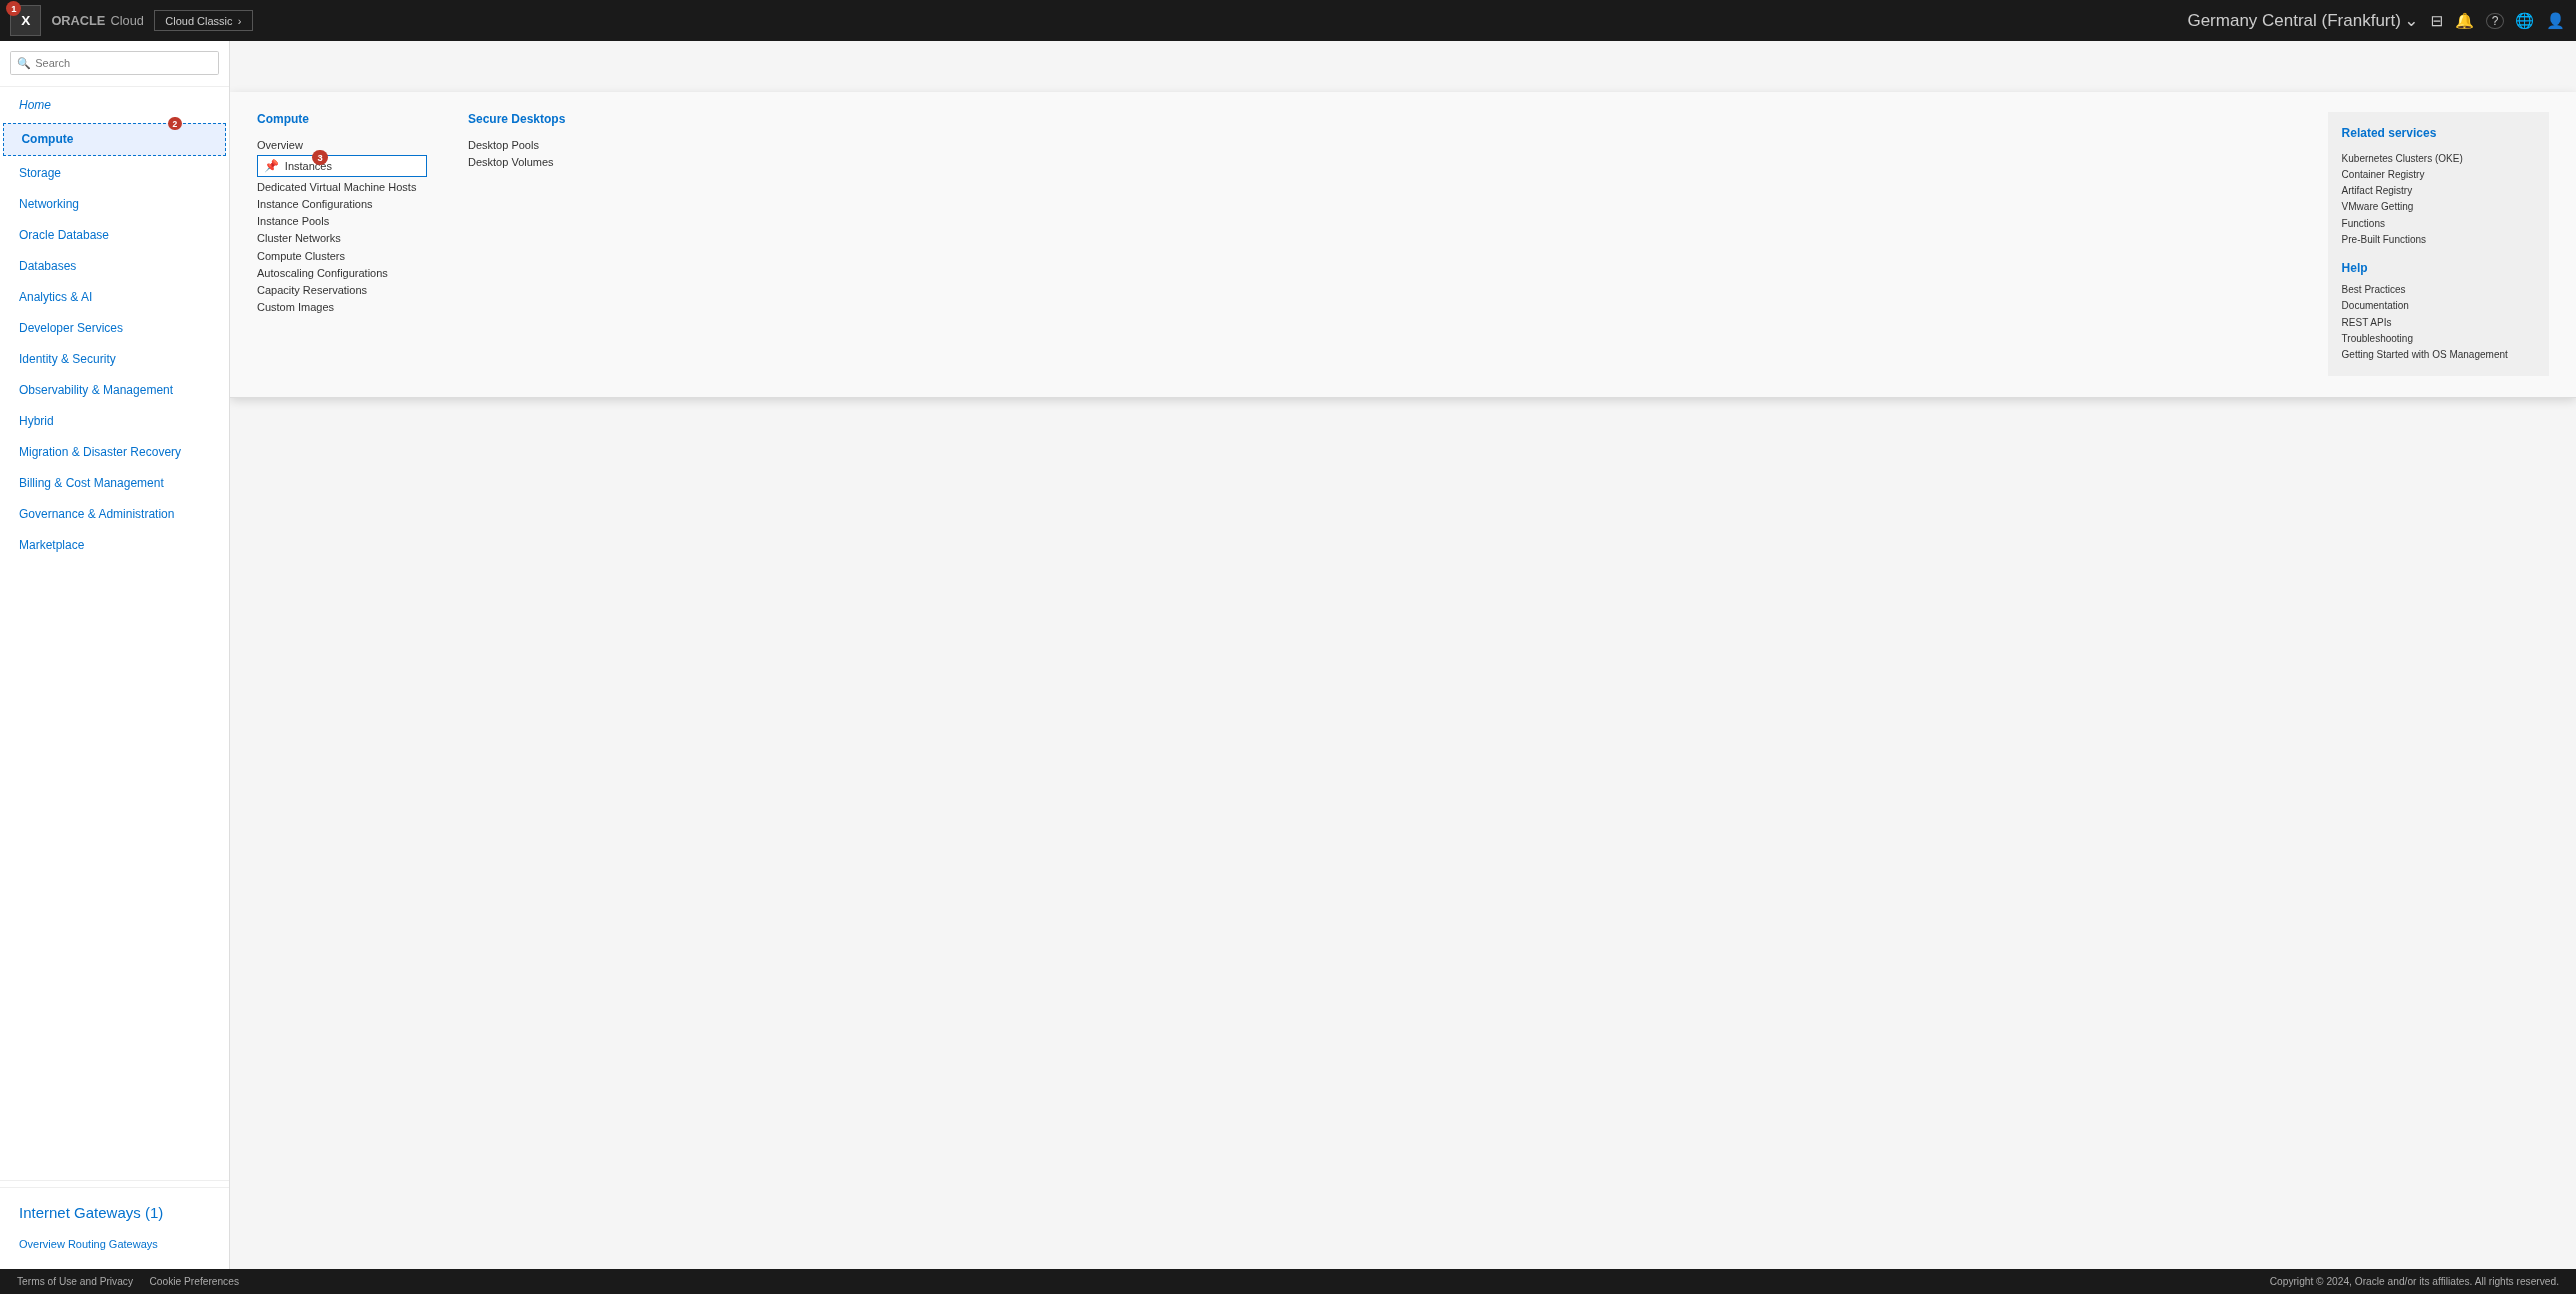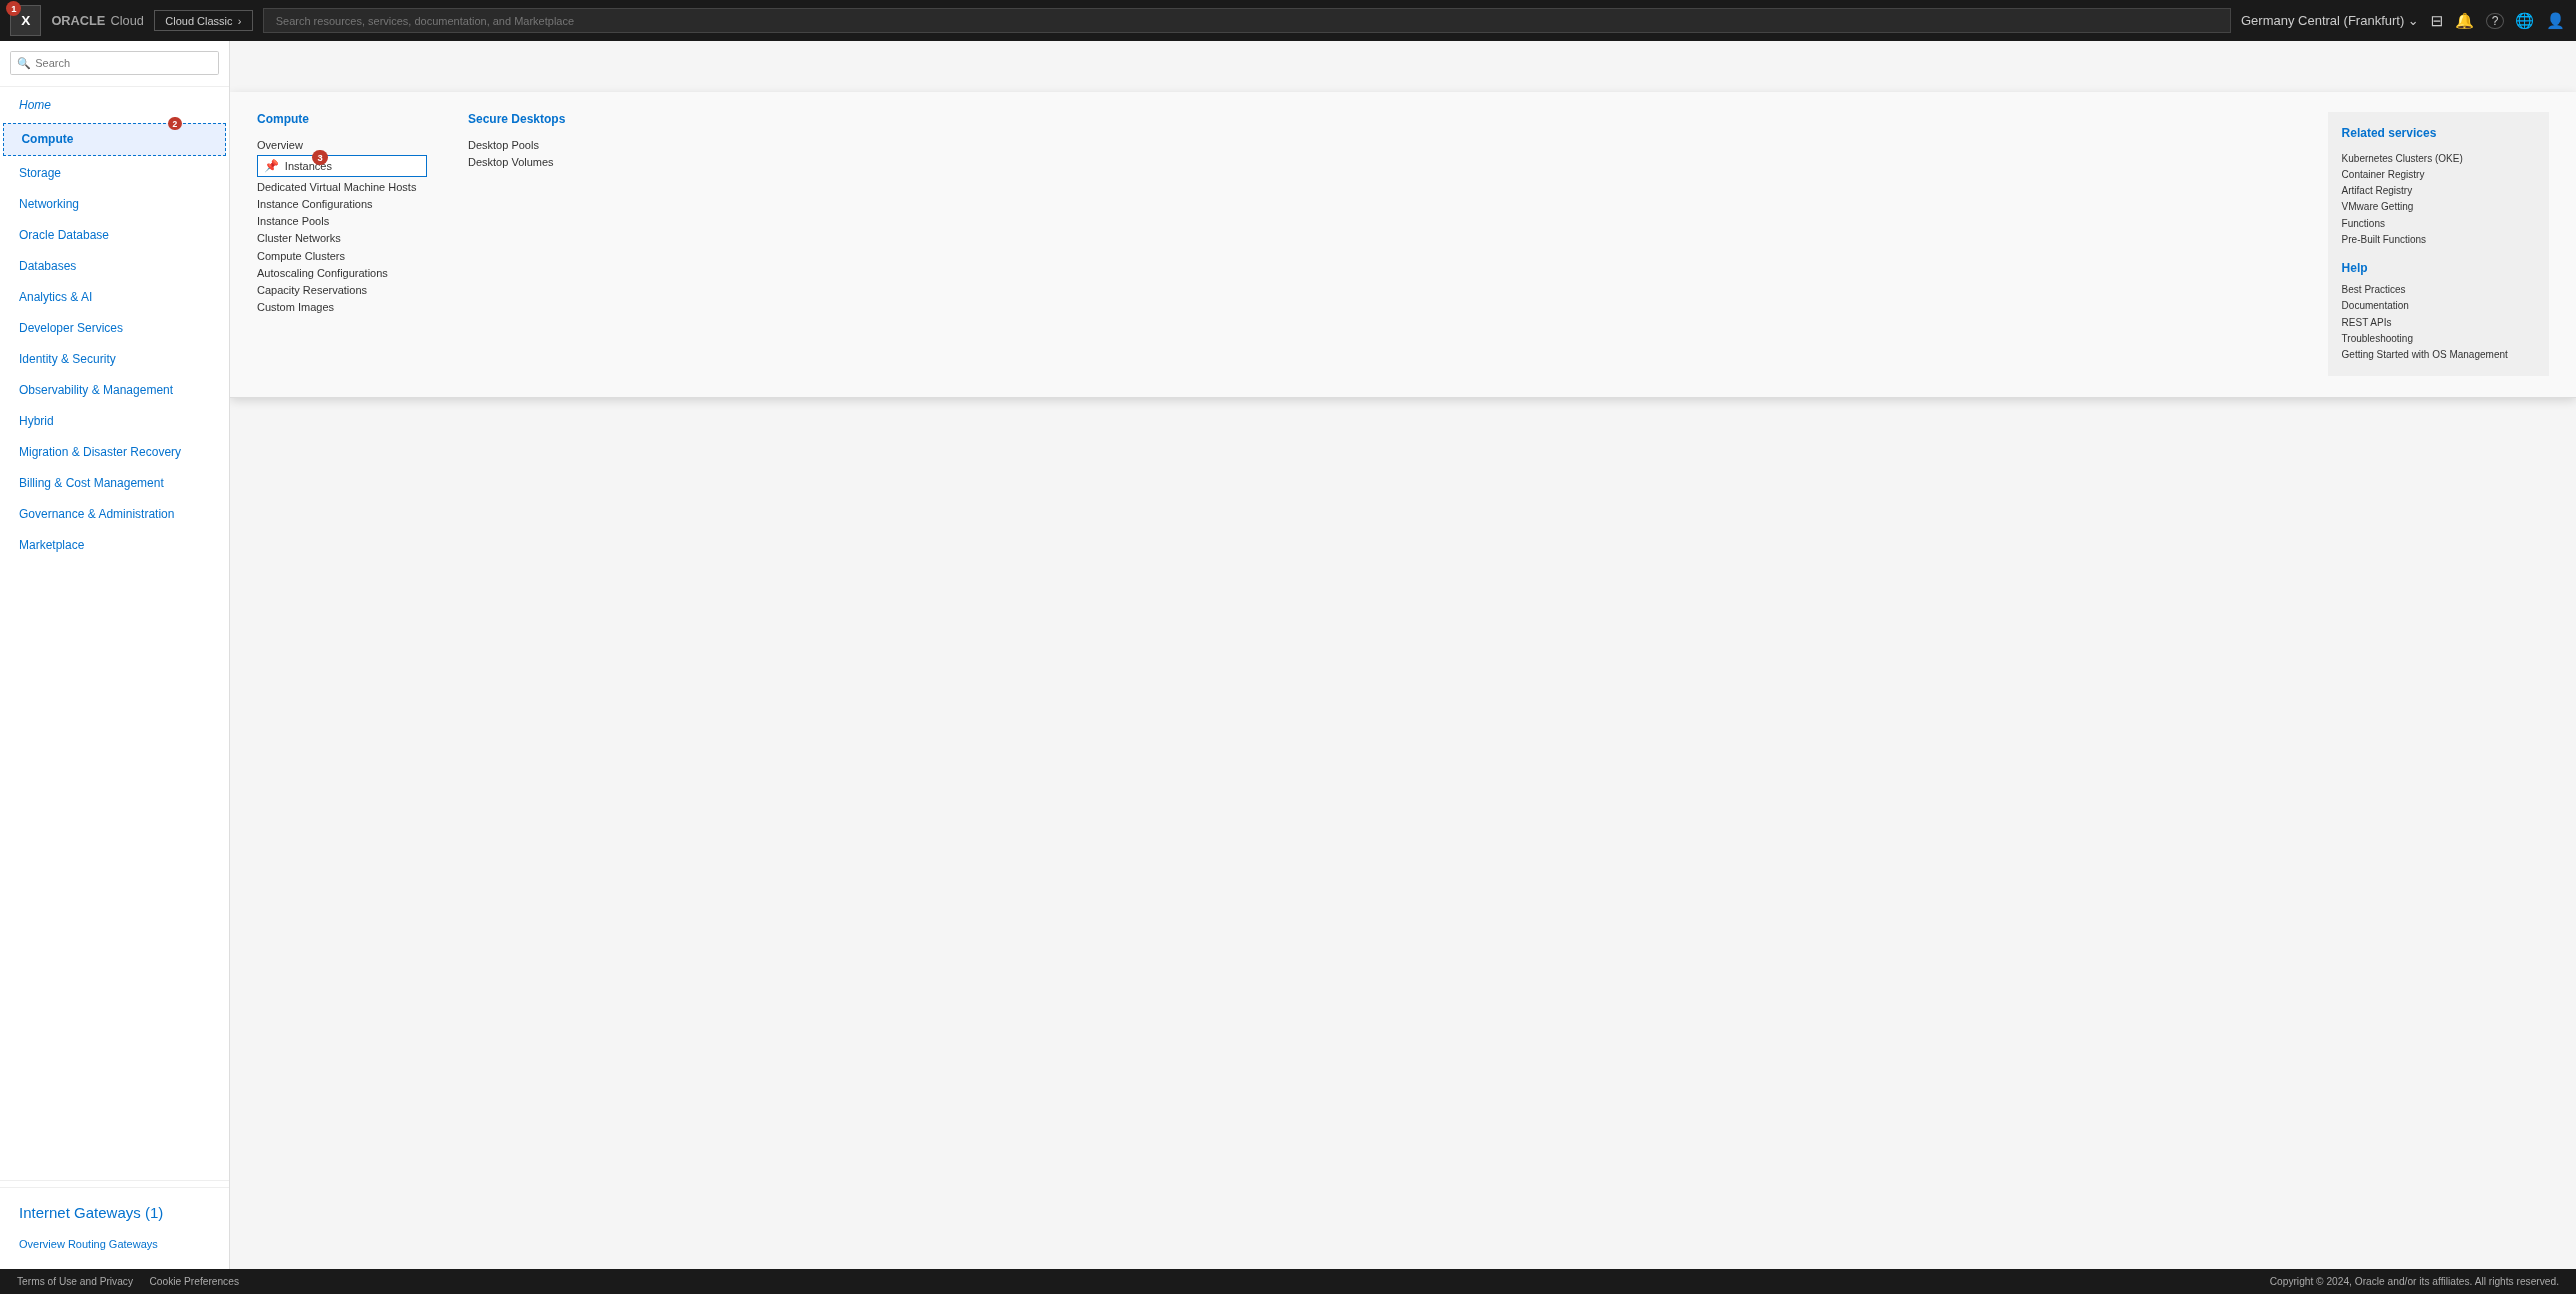--- a/index.html
+++ b/index.html
@@ -26,21 +26,21 @@
     .cloud-classic-btn {
       background: transparent; border: 0.9px solid #555; color: #ccc;
       padding: 3.4px 10.2px; cursor: pointer; font-size: 11px; white-space: nowrap;
       display: flex; align-items: center; gap: 5.1px;
     }
     .search-bar {
       flex: 1; background: #2a2a2a; border: 0.9px solid #444; color: #ccc;
       padding: 5.1px 12px; font-size: 11px; outline: none;
     }
     .topnav-right { display: flex; align-items: center; gap: 12px; margin-left: auto; }
-    .region-selector { color: #ccc; font-size: 13px; cursor: pointer; display: flex; align-items: center; gap: 3.4px; white-space: nowrap; }
+    .region-selector { color: #ccc; font-size: 17px; cursor: pointer; display: flex; align-items: center; gap: 3.4px; white-space: nowrap; }
     .topnav-icon { color: #ccc; font-size: 15.3px; cursor: pointer; }
 
     
     .main-layout { display: flex; margin-top: 41px; height: calc(100vh - 41px); }
 
     
     .sidebar {
       width: 230px; background: #fff; border-right: 0.9px solid #ddd;
       display: flex; flex-direction: column; overflow-y: auto; flex-shrink: 0; z-index: 100;
     }
@@ -167,21 +167,20 @@
   <div class="oracle-logo">
     <span class="oracle">ORACLE</span>
     <span>Cloud</span>
   </div>
 
   <button class="cloud-classic-btn">
     <span>Cloud Classic</span>
     <span>›</span>
   </button>
 
-  <input class="search-bar" type="text" placeholder="Search resources, services, documentation, and Marketplace" style="">
 
   <div class="topnav-right">
     <div class="region-selector">
       <span>Germany Central (Frankfurt)</span>
       <span>⌄</span>
     </div>
     <span class="topnav-icon">⊟</span>
     <span class="topnav-icon">🔔</span>
     <span class="topnav-icon" style="border:0.9px solid #555; border-radius:50%; padding:0 4.3px; font-size:12px;">?</span>
     <span class="topnav-icon">🌐</span>

